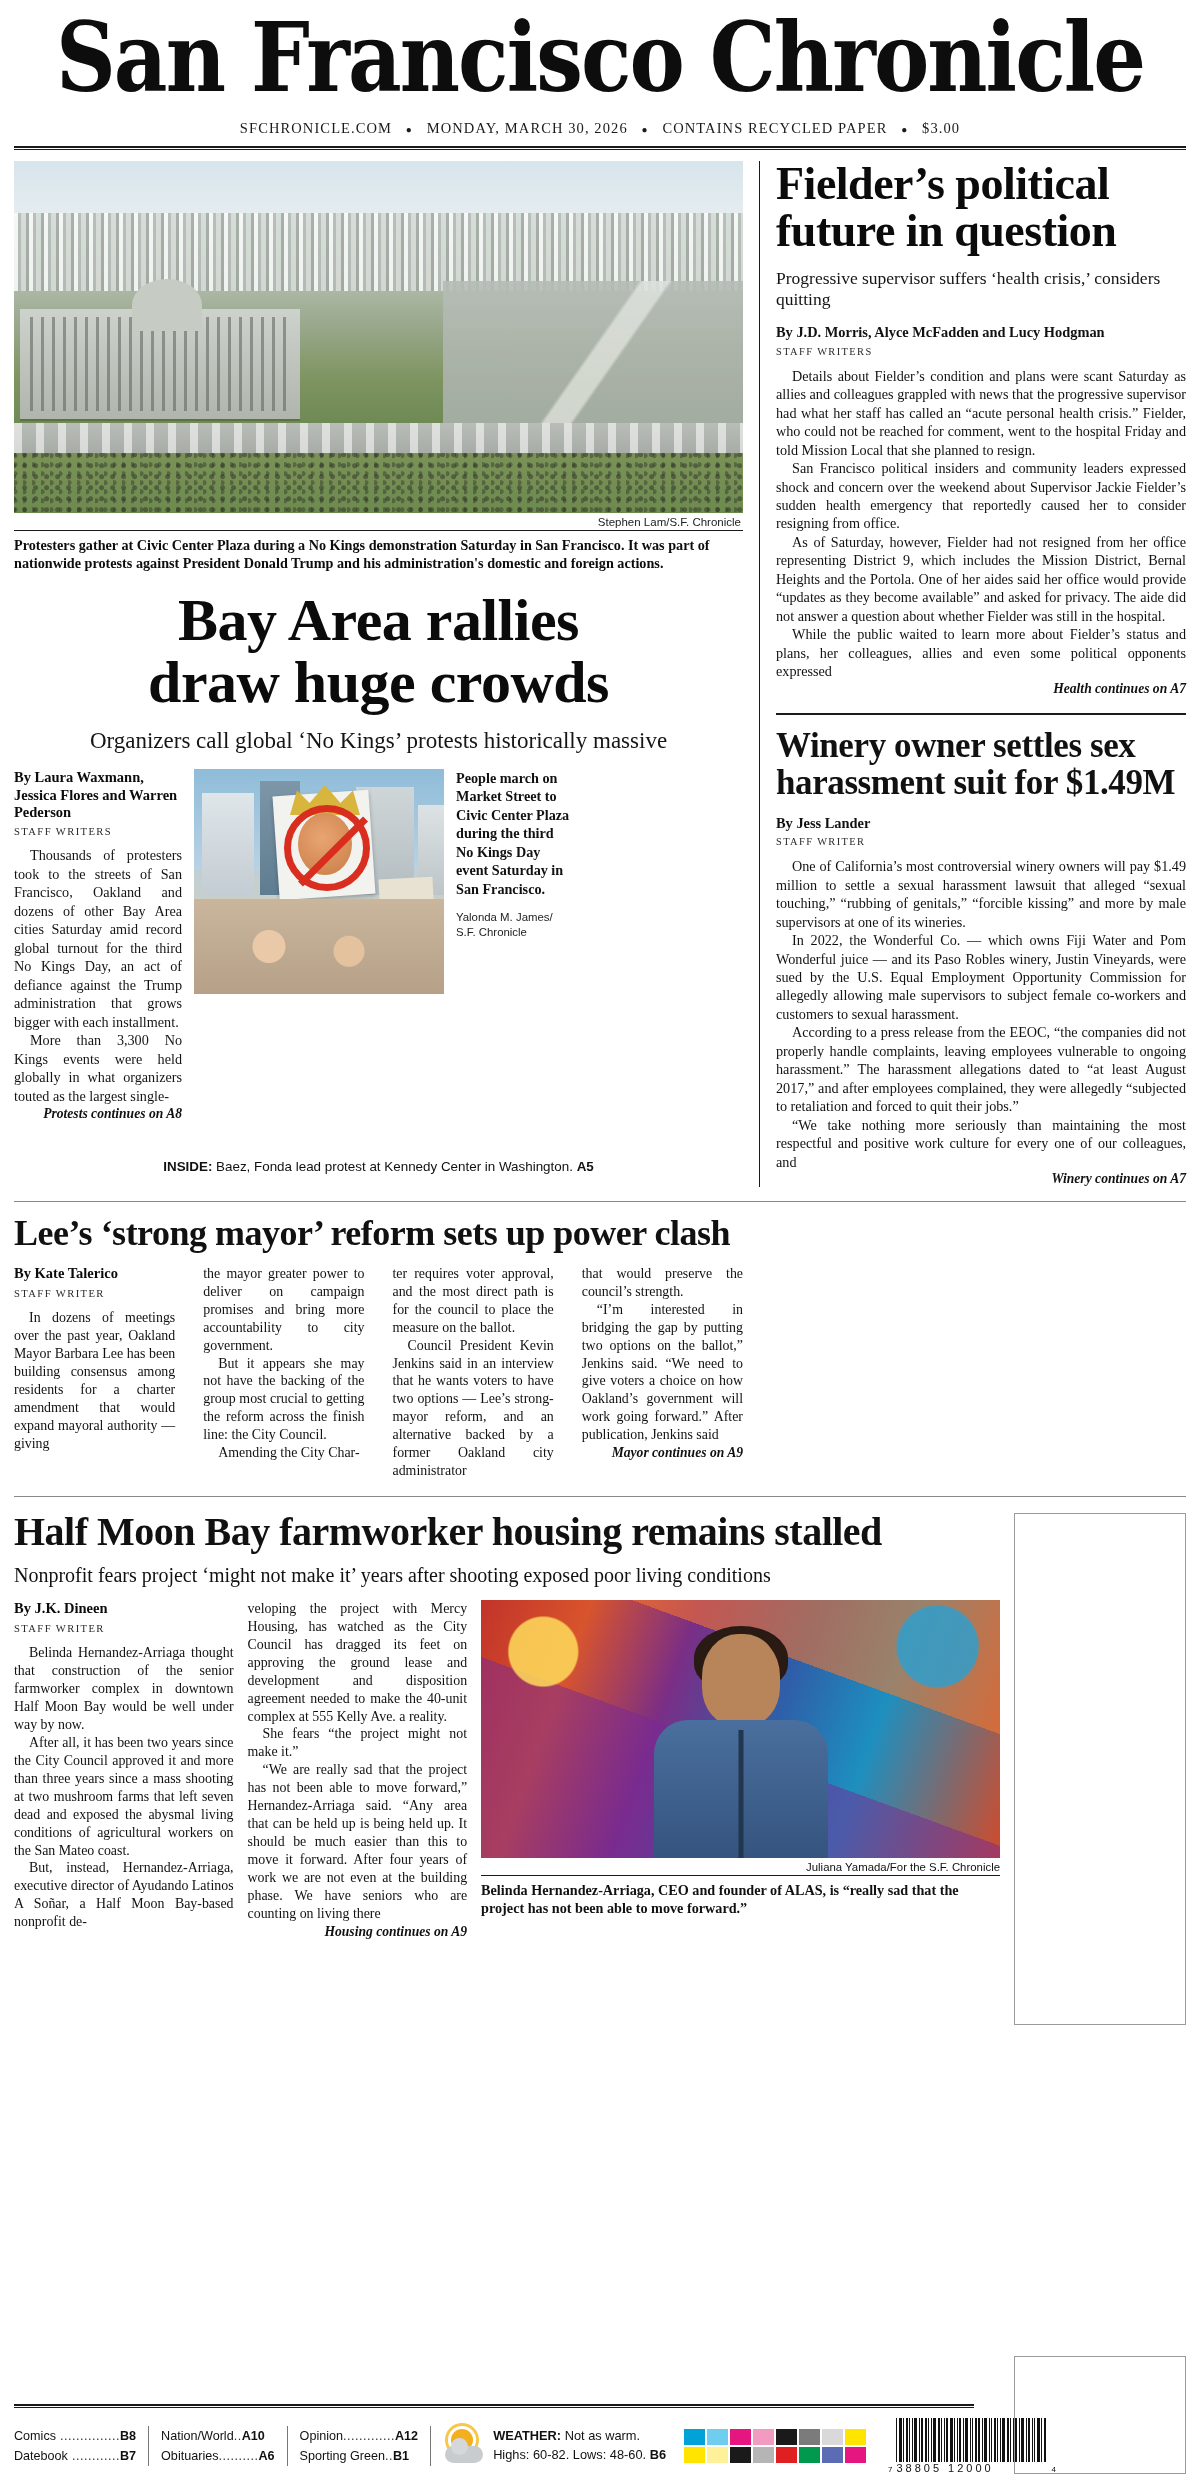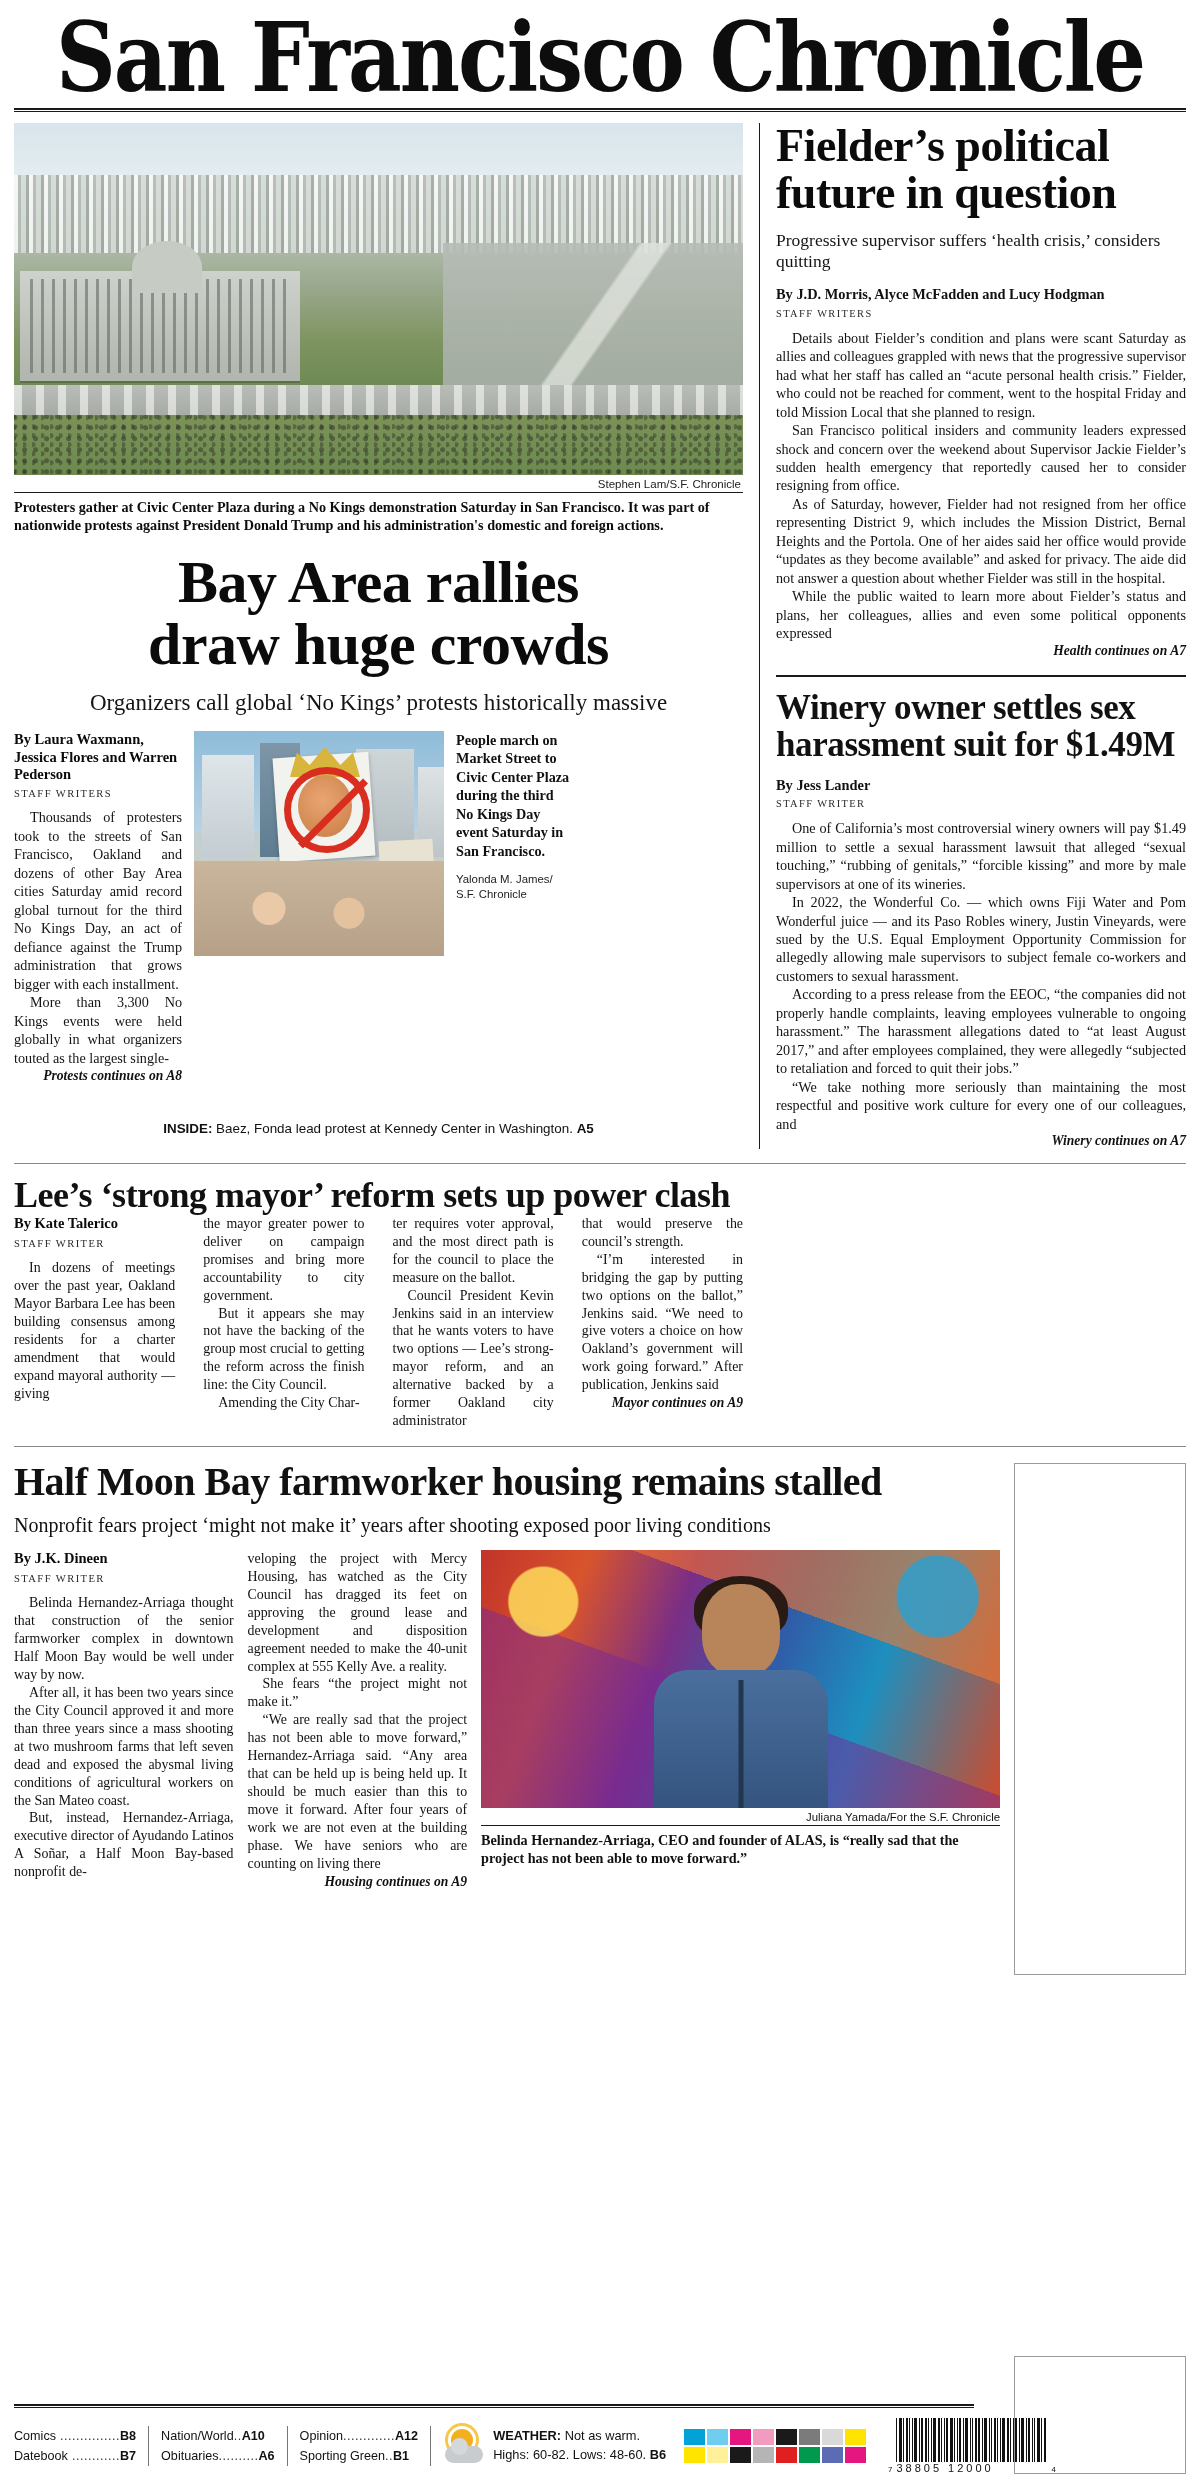--- a/index.html
+++ b/index.html
@@ -152,21 +152,21 @@
   .r-jump { font-style:italic; font-weight:700; text-align:right; font-size:13.6px; }
   .r-rule { border-top: 2px solid #1a1a1a; margin: 16px 0 12px 0; }
   .r-hed2 { font-family:"Liberation Serif",serif; font-weight:700; font-size:35px; line-height:1.06; letter-spacing:-.4px; }
 
   
   .sec-rule { border-top: 1px solid #8a8a8a; margin: 14px 0 0 0; }
   .mid-wrap { display:flex; }
   .mid-left { width: 745px; padding-right:16px; }
   .mid-right { width: 427px; padding-left:16px; }
   .mid-hed { font-family:"Liberation Serif",serif; font-weight:700; font-size:36px; line-height:1.08; letter-spacing:-.5px; margin-top:12px; }
-  .mid-cols { display:flex; gap:28px; }
+  .mid-cols { display:flex; gap:28px; margin-top:12px; }
   .mid-col { flex:1; font-size:13.9px; line-height:1.29; text-align:justify; hyphens:auto; }
   .mid-col p { text-indent:15px; }
 
   
   .bot-rule { border-top: 1px solid #8a8a8a; margin-top: 16px; }
   .bot-wrap { display:flex; margin-top:14px; }
   .bot-main { width: 1000px; padding-right: 14px; }
   .bot-ad { width: 172px; border: 1px solid #9a9a9a; height: 512px; margin-top: 2px; }
   .bot-hed { font-family:"Liberation Serif",serif; font-weight:700; font-size:40px; line-height:1.06; letter-spacing:-.5px; }
   .bot-deck { font-size:20px; line-height:1.22; margin-top:10px; }
@@ -216,20 +216,29 @@
   .bc-small { font-size:8px; }
   .foot-box { position:absolute; right:0; bottom:0; width:172px; height:118px; border:1px solid #9a9a9a; }
 </style>
 </head>
 <body>
 
 <div class="page">
 
   <div class="masthead">
     <div class="masthead-title">San Francisco Chronicle</div>
+    <div class="dateline">
+      <span>SFCHRONICLE.COM</span>
+      <span class="sep">●</span>
+      <span>MONDAY, MARCH 30, 2026</span>
+      <span class="sep">●</span>
+      <span>CONTAINS RECYCLED PAPER</span>
+      <span class="sep">●</span>
+      <span>$3.00</span>
+    </div>
     <div class="rule-double"></div>
   </div>
 
   <div class="top-grid">
 
     <div class="top-left">
 
       <div class="lead-photo">
         <div class="lp-sky"></div>
           <div class="lp-city"></div>

